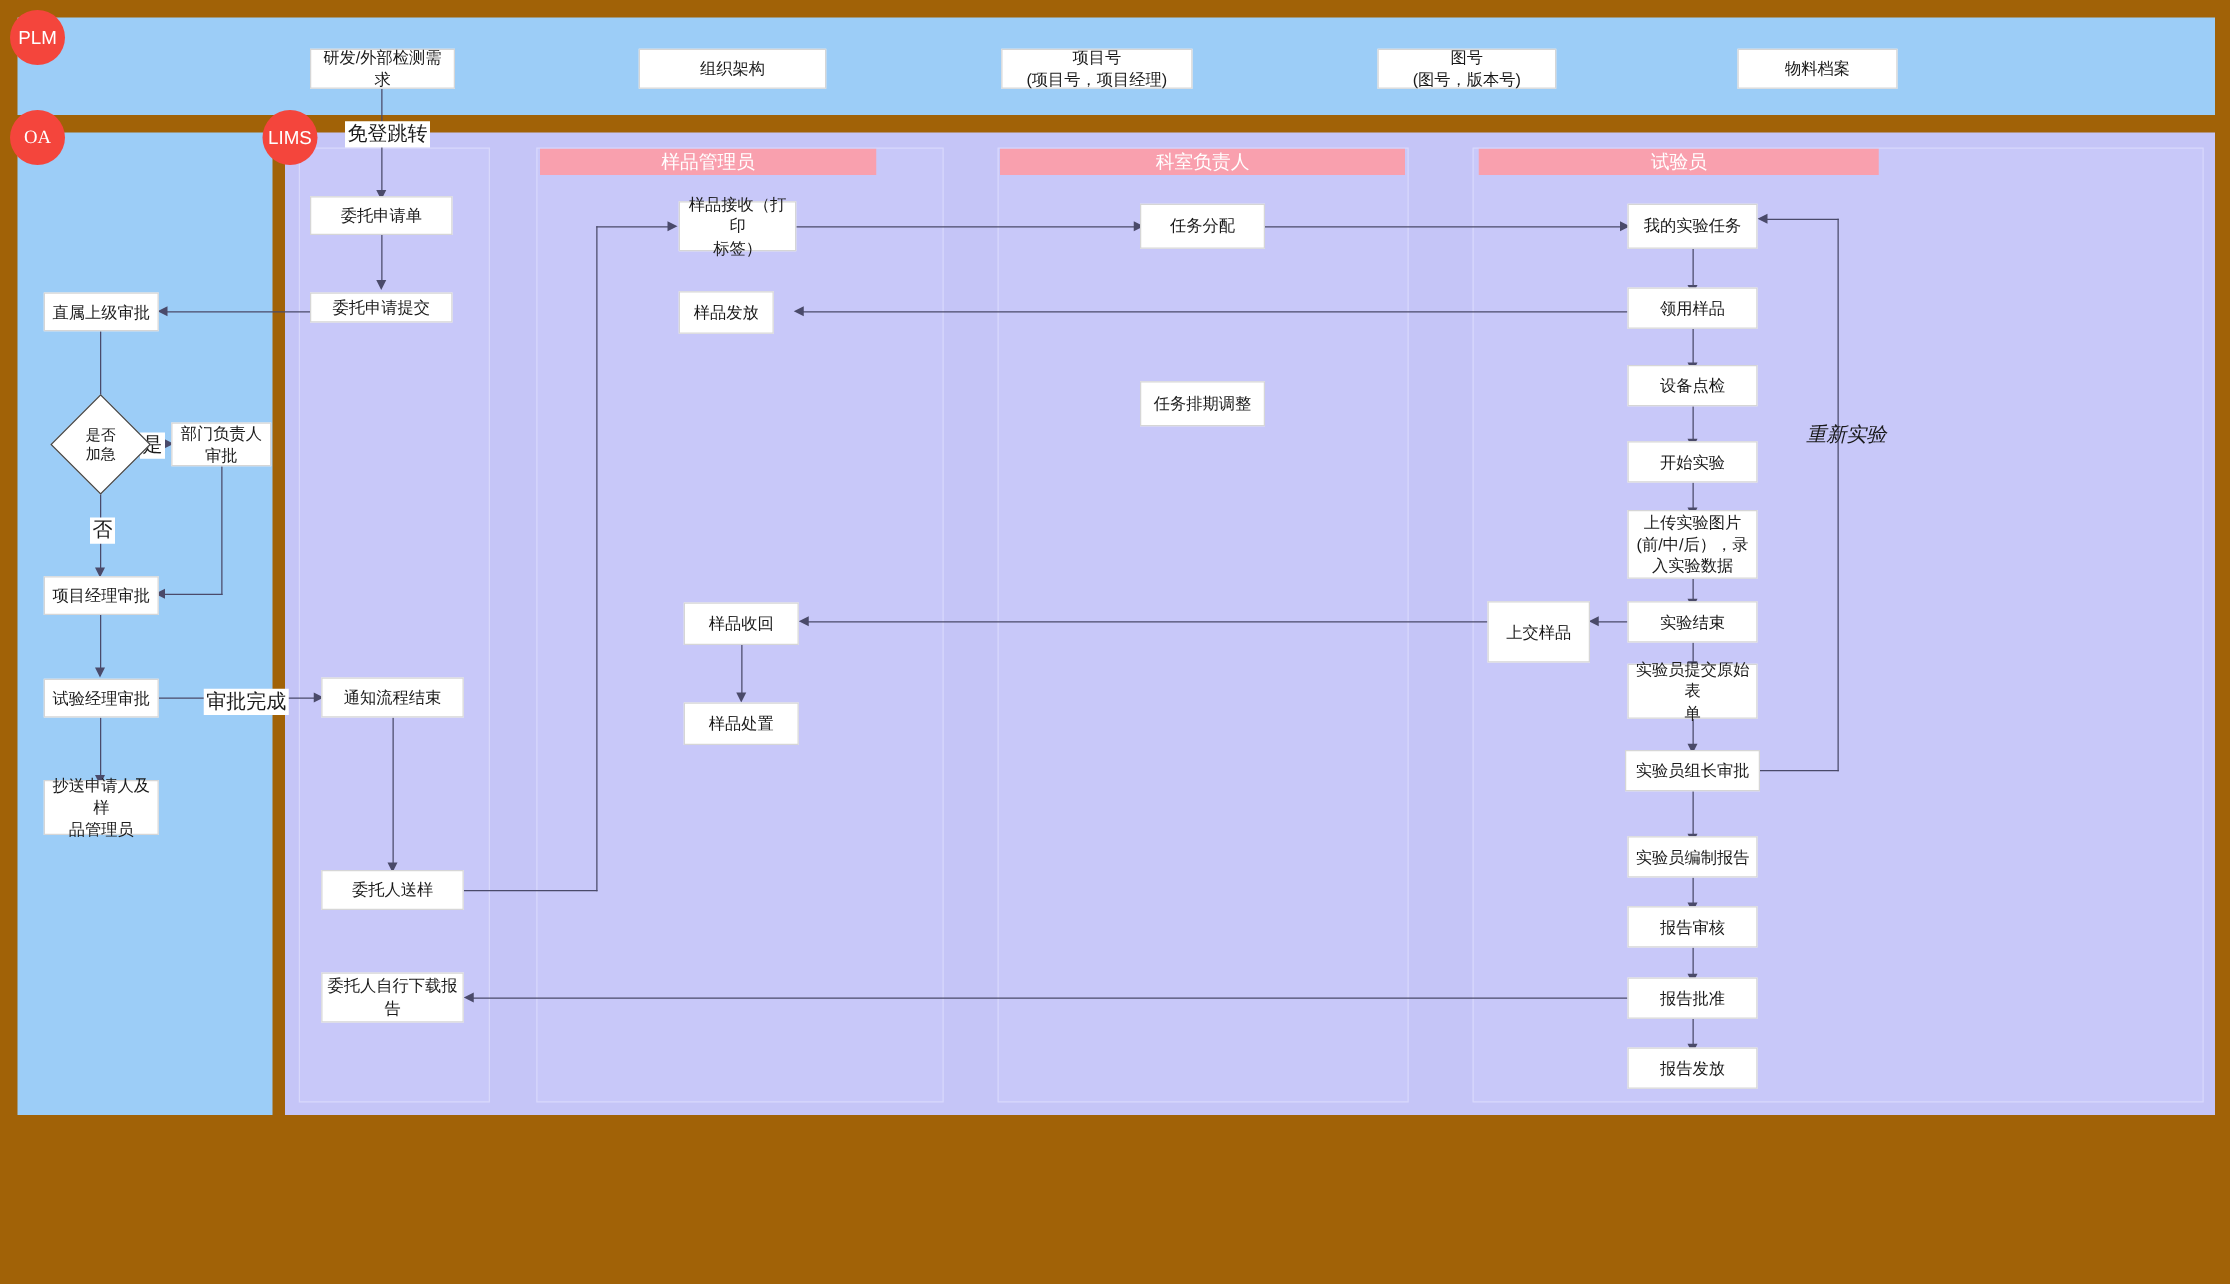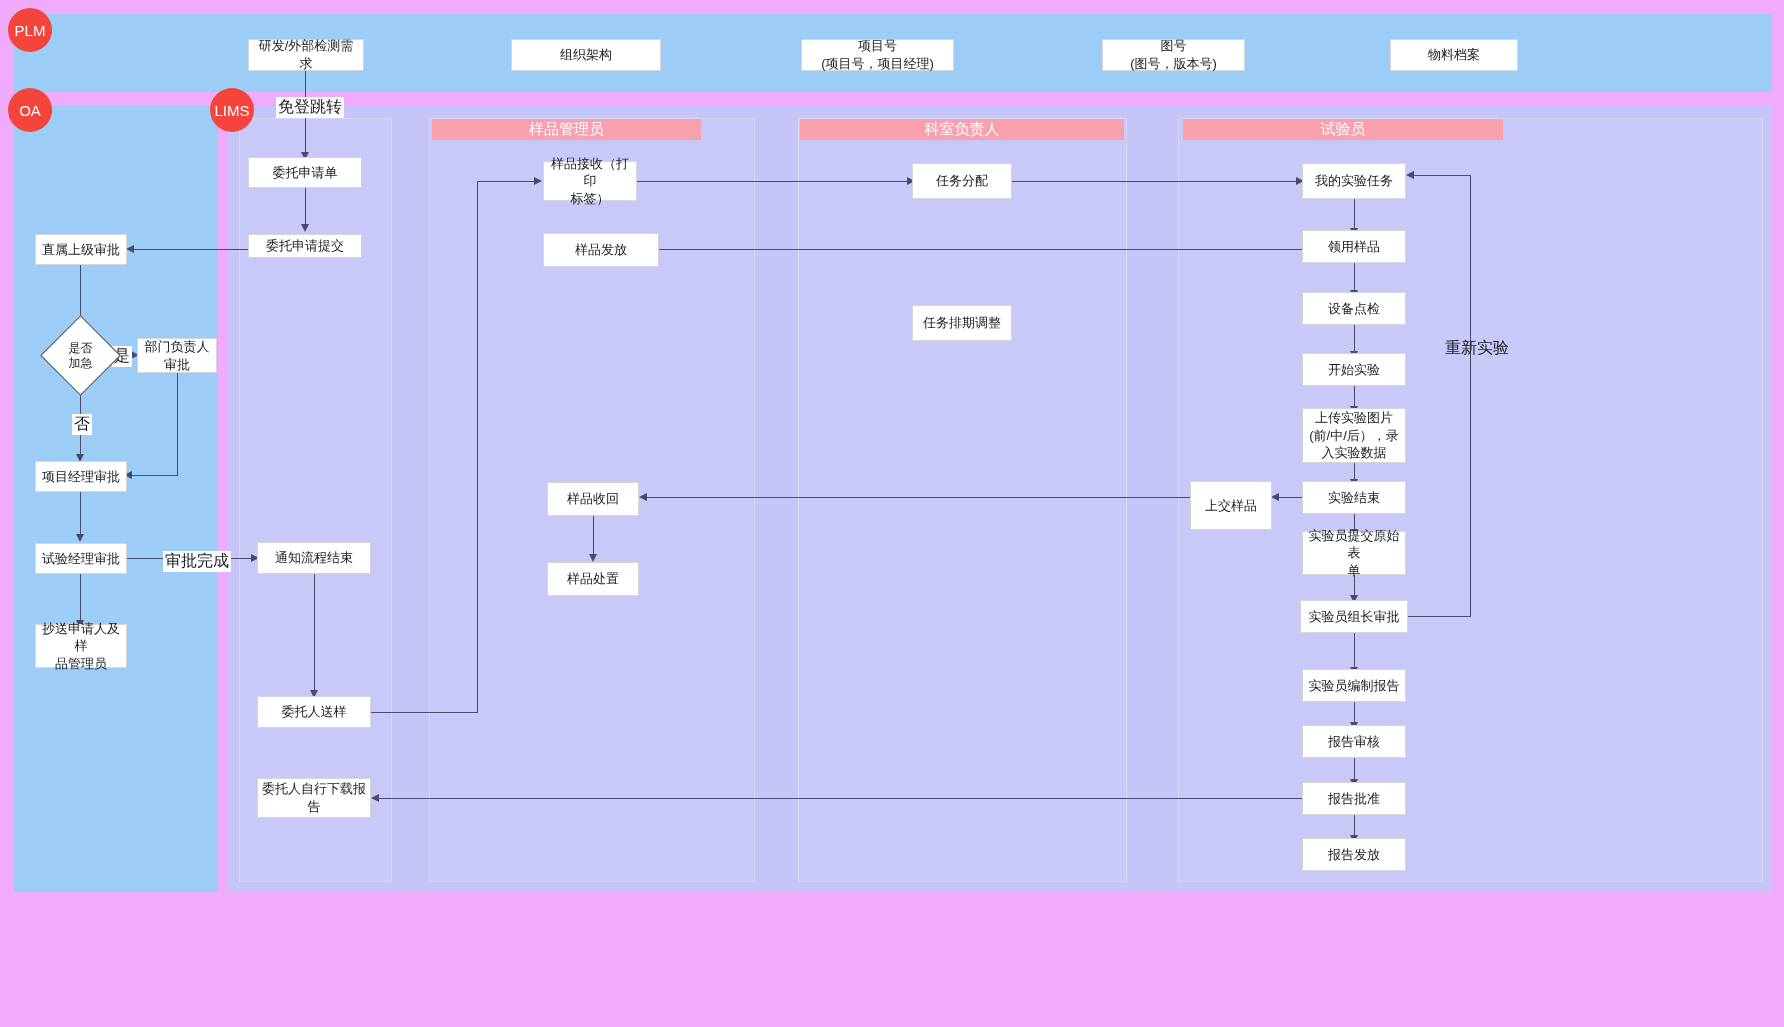--- a/index.html
+++ b/index.html
@@ -1,17 +1,17 @@
 <!DOCTYPE html>
 <html><head>
 <meta charset="utf-8">
 <style>
   html,body{margin:0;padding:0;background:#fff;}
   body{font-family:"Liberation Sans","DejaVu Sans",sans-serif;}
-  #canvas{position:relative;width:1784px;height:1027px;overflow:hidden;background:#f0abfc;}
+  #canvas{position:relative;width:1784px;height:1027px;overflow:hidden;background:#a16207;}
   .lane{position:absolute;}
   .plm-lane{background:#9ccdf7;}
   .oa-lane{background:#9ccdf7;}
   .lims-lane{background:#c5c5f7;}
   .sub-lane{position:absolute;background:#c8c8f9;border:1px solid #d8d8fb;}
   .lane-badge{position:absolute;width:44px;height:44px;border-radius:50%;
     background:#f4453c;color:#fff;display:flex;align-items:center;justify-content:center;
     font-size:15px;z-index:40;}
   .sub-head{position:absolute;background:#f9a0ae;color:#ffffff;font-size:15px;
     display:flex;align-items:center;justify-content:center;z-index:12;}
@@ -27,42 +27,42 @@
     font-size:12px;line-height:1.2;color:#1a1a1a;white-space:pre-line;z-index:2;}
   .edge{position:absolute;background:#4a4a6a;z-index:10;}
   .edge.h{height:1.4px;}
   .edge.v{width:1.4px;}
   .arrow{position:absolute;width:0;height:0;z-index:11;}
   .arrow.down{border-left:4.5px solid transparent;border-right:4.5px solid transparent;border-top:8px solid #4a4a6a;}
   .arrow.left{border-top:4.5px solid transparent;border-bottom:4.5px solid transparent;border-right:8px solid #4a4a6a;}
   .arrow.right{border-top:4.5px solid transparent;border-bottom:4.5px solid transparent;border-left:8px solid #4a4a6a;}
   .elabel{position:absolute;background:#ffffff;font-size:16px;color:#1a1a1a;
     padding:0 2px;z-index:15;white-space:nowrap;}
-  .elabel.nobg{background:transparent;}
+  .elabel.nobg{background:transparent;font-style:italic;}
 </style>
 </head>
 <body>
 
 <div id="canvas">
 
   <div class="lane plm-lane" style="left:14px;top:14px;width:1758px;height:78px;"></div>
   <div class="lane-badge" style="left:8px;top:8px;">
       <span>PLM</span>
     </div>
 
   <div class="node" style="left:248px;top:39px;width:116px;height:32px;">研发/外部检测需求</div>
   <div class="node" style="left:511px;top:39px;width:150px;height:32px;">组织架构</div>
   <div class="node" style="left:801px;top:39px;width:153px;height:32px;">项目号
 (项目号，项目经理)</div>
   <div class="node" style="left:1102px;top:39px;width:143px;height:32px;">图号
 (图号，版本号)</div>
   <div class="node" style="left:1390px;top:39px;width:128px;height:32px;">物料档案</div>
 
   <div class="lane oa-lane" style="left:14px;top:106px;width:204px;height:786px;"></div>
-  <div class="lane-badge" style="left:8px;top:88px;">
+  <div class="lane-badge" style="left:8px;top:88px;font-family:Liberation Serif, serif;">
       <span>OA</span>
     </div>
 
   <div class="lane lims-lane" style="left:228px;top:106px;width:1544px;height:786px;"></div>
   <div class="lane-badge" style="left:210px;top:88px;">
       <span>LIMS</span>
     </div>
 
   <div class="sub-lane" style="left:239px;top:118px;width:151px;height:762px;"></div>
 
@@ -137,21 +137,21 @@
   <div class="edge h" style="left:371px;top:712px;width:107px;"></div>
   <div class="edge v" style="left:477px;top:181px;height:532px;"></div>
   <div class="edge h" style="left:477px;top:181px;width:61px;"></div>
   <div class="arrow right" style="left:534px;top:177px;"></div>
 
   <div class="node" style="left:257px;top:778px;width:114px;height:40px;">委托人自行下载报
 告</div>
 
   <div class="node" style="left:543px;top:161px;width:94px;height:40px;">样品接收（打印
 标签）</div>
-  <div class="node" style="left:543px;top:233px;width:116px;height:34px;">样品发放</div>
+  <div class="node" style="left:543px;top:233px;width:76px;height:34px;">样品发放</div>
   <div class="node" style="left:547px;top:482px;width:92px;height:34px;">样品收回</div>
   <div class="edge v" style="left:593px;top:516px;height:40px;"></div>
   <div class="arrow down" style="left:589px;top:554px;"></div>
   <div class="node" style="left:547px;top:562px;width:92px;height:34px;">样品处置</div>
 
   <div class="edge h" style="left:637px;top:181px;width:274px;"></div>
   <div class="arrow right" style="left:907px;top:177px;"></div>
 
   <div class="node" style="left:912px;top:163px;width:100px;height:36px;">任务分配</div>
   <div class="node" style="left:912px;top:305px;width:100px;height:36px;">任务排期调整</div>

